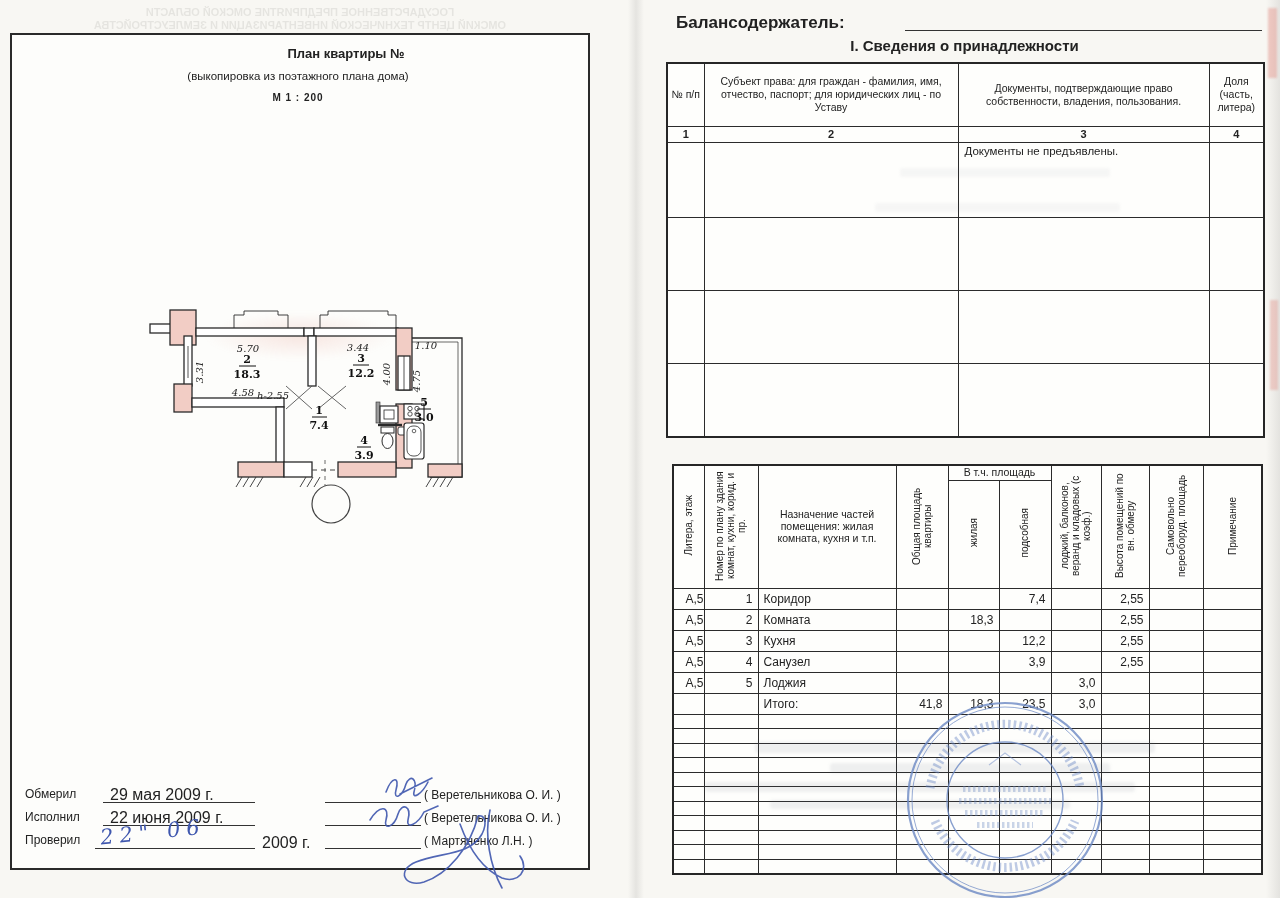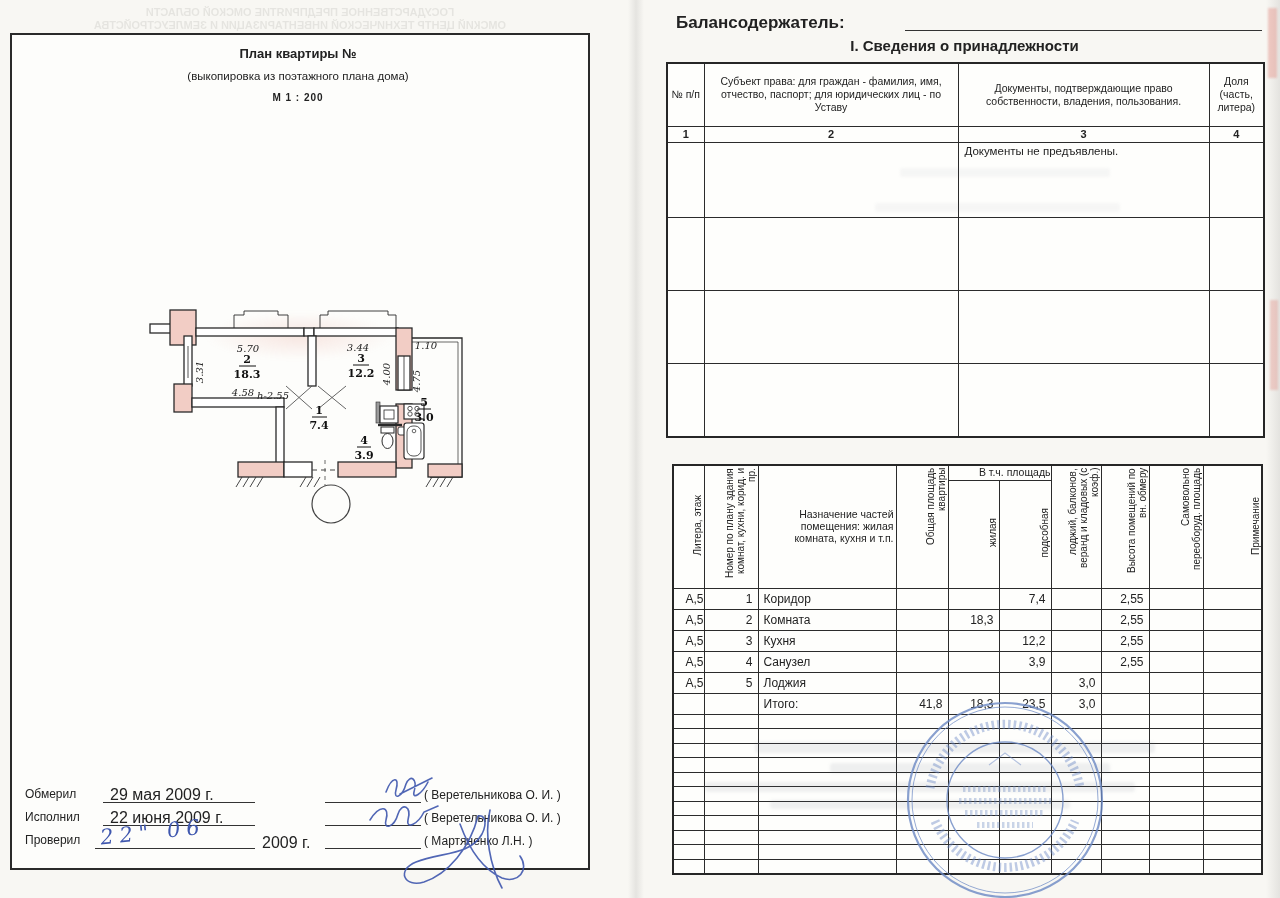--- a/index.html
+++ b/index.html
@@ -2,21 +2,21 @@
 <html><head>
 <meta charset="utf-8">
 <style>
   html,body{margin:0;padding:0;background:#e8e6e1;}
   #stage{position:relative;width:1280px;height:898px;background:#f8f7f3;overflow:hidden;
          font-family:"Liberation Sans",sans-serif;color:#222;}
   .abs{position:absolute;}
   
   #left-frame{left:10px;top:33px;width:576px;height:833px;border:2px solid #2a2a2a;background:#fdfdfb;}
   .ctr{text-align:center;}
-  .t1{font-weight:bold;font-size:13px;}
+  .t1{font-weight:bold;font-size:13px;padding-left:48px;}
   .t2{font-size:11.5px;}
   .t3{font-weight:bold;font-size:10px;letter-spacing:1px;}
   .bleed{opacity:.13;color:#6e6e66;font-weight:bold;font-size:11px;transform:scaleX(-1);filter:blur(.4px);white-space:nowrap;}
   .smudge{background:rgba(95,105,125,.10);filter:blur(1.5px);border-radius:3px;}
   .pinksmudge{background:radial-gradient(closest-side,rgba(225,140,125,.20),rgba(225,140,125,0));filter:blur(2px);}
   
   .sig-label{font-size:12px;}
   .sig-date{font-size:16px;}
   .sig-name{font-size:12px;white-space:nowrap;}
   .uline{border-bottom:1.2px solid #333;}
@@ -24,21 +24,21 @@
   
   .balance{font-size:17px;font-weight:bold;}
   .sec-title{font-size:15px;font-weight:bold;text-align:center;}
   table{table-layout:fixed;border-collapse:collapse;background:#fefefc;}
   #table1,#table2{border:2px solid #262626;}
   #table1 th,#table1 td,#table2 th,#table2 td{border:1.2px solid #2b2b2b;padding:0;overflow:hidden;font-weight:normal;}
   #table1 th{font-size:10.5px;line-height:1.25;vertical-align:middle;text-align:center;padding:2px;}
   #table1 .numrow td{font-weight:bold;font-size:11px;text-align:center;height:15px;}
   #table1 .body td{height:72px;vertical-align:top;font-size:11.5px;}
   #table1 .note{padding:2px 2px 0 6px;}
-  #table2 th{font-size:10px;line-height:1.12;vertical-align:middle;text-align:right;}
+  #table2 th{font-size:10px;line-height:1.12;vertical-align:middle;text-align:center;}
   .vt{writing-mode:vertical-rl;transform:rotate(180deg);display:inline-block;max-height:116px;}
   #table2 .dr td{height:20px;font-size:12px;}
   #table2 .fr td{height:13.5px;}
   #table2 td.c{text-align:right;} #table2 td.r{text-align:right;padding-right:5px;} #table2 td.l{text-align:left;padding-left:5px;}
   .crease{background:linear-gradient(to right,rgba(0,0,0,0),rgba(60,60,60,.10),rgba(0,0,0,0));}
   .edge{background:linear-gradient(to right,rgba(0,0,0,0),rgba(80,80,80,.12));}
 </style>
 </head>
 <body>
 

